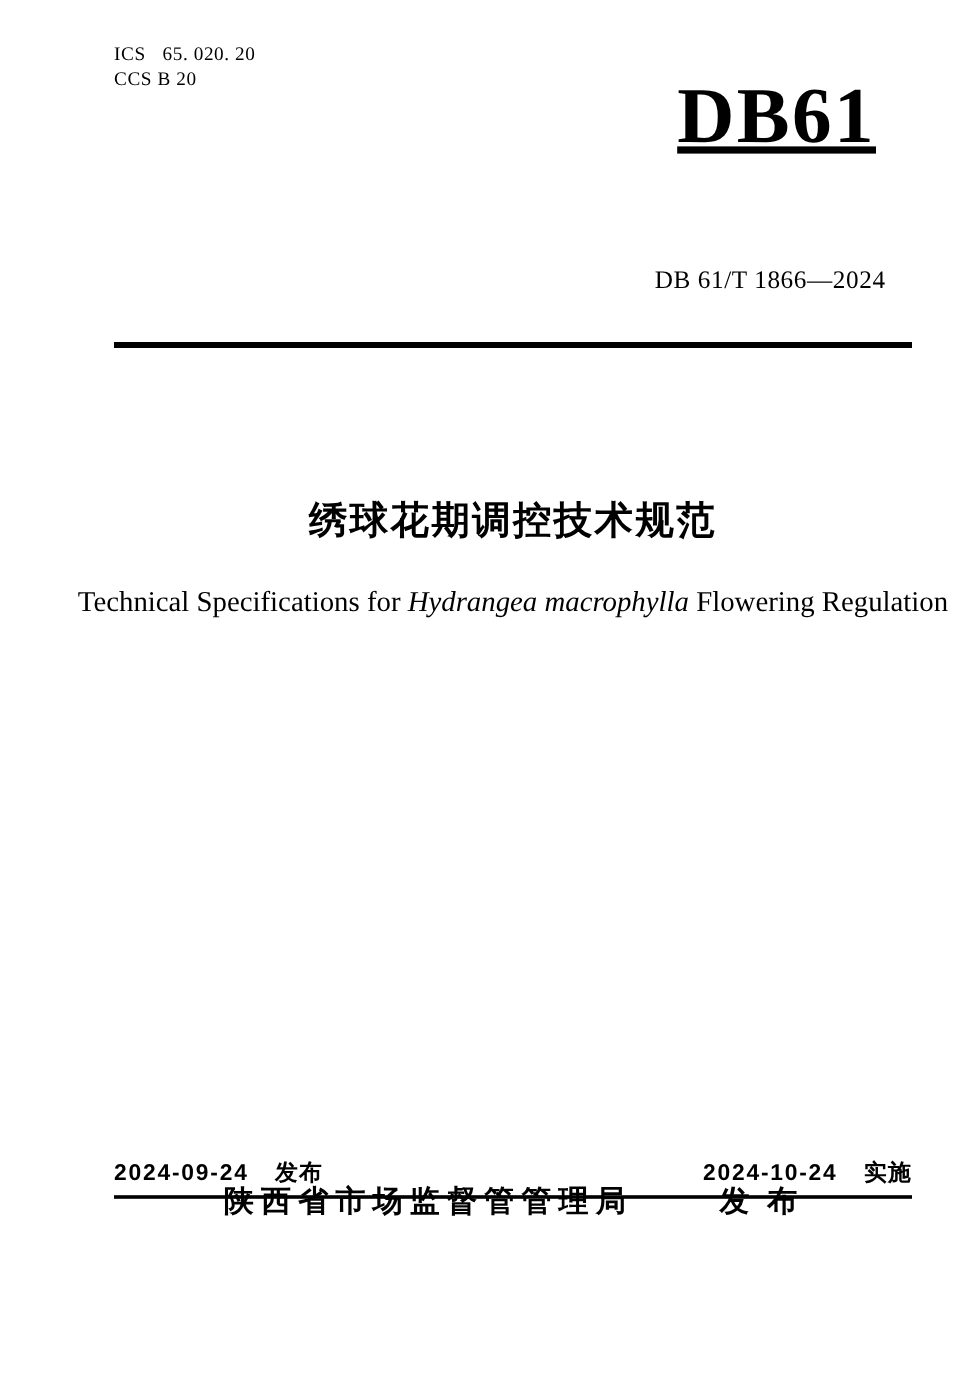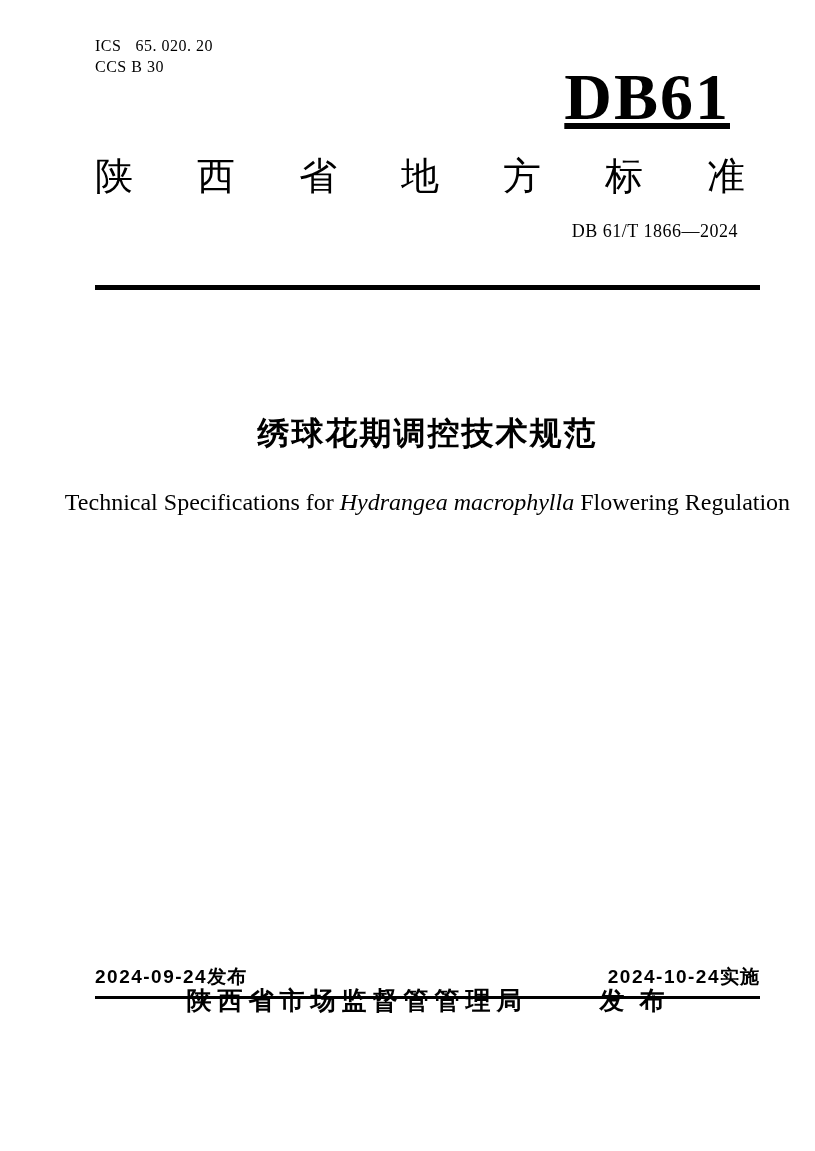--- a/index.html
+++ b/index.html
@@ -62,21 +62,21 @@
     text-align: justify;
     text-align-last: justify;
     white-space: nowrap;
   }
 
   .std-number {
     position: absolute;
     top: 221px;
     right: 77px;
     font-family: "Liberation Serif", "DejaVu Serif", serif;
-    font-size: 18px;
+    font-size: 21px;
     letter-spacing: 0.5px;
   }
 
   .rule-top {
     position: absolute;
     left: 95px;
     right: 55px;
     top: 285px;
     height: 5px;
     background: #000000;
@@ -115,21 +115,21 @@
     top: 964px;
     display: flex;
     justify-content: space-between;
     align-items: baseline;
     border-bottom: 3px solid #000000;
     padding-bottom: 6px;
     font-size: 19px;
     font-weight: 700;
   }
   .date-value { letter-spacing: 1.5px; }
-  .date-label { margin-left: 0; letter-spacing: 1px; }
+  .date-label { margin-left: 22px; letter-spacing: 1px; }
 
   
   .publisher-row {
     position: absolute;
     left: 95px;
     right: 55px;
     top: 984px;
     display: flex;
     justify-content: center;
     align-items: baseline;
@@ -140,25 +140,24 @@
   .publish-label { margin-left: 72px; letter-spacing: 4px; white-space: pre; }
 </style>
 </head>
 <body>
 
 <div class="page">
 
   <div class="ics">
     <span>ICS</span><span class="ics-val">65. 020. 20</span>
   </div>
-  <div class="ccs">CCS B 30</div>
+  <div class="ccs">CCS B 20</div>
 
   <div class="logo">DB61</div>
 
-  <div class="std-name">陕 西 省 地 方 标 准</div>
 
   <div class="std-number">DB 61/T 1866—2024</div>
 
   <div class="rule-top"></div>
 
   <h1 class="title-zh">绣球花期调控技术规范</h1>
 
   <div class="title-en">
     <span>Technical Specifications for </span><em>Hydrangea macrophylla</em><span> Flowering Regulation</span>
   </div>

